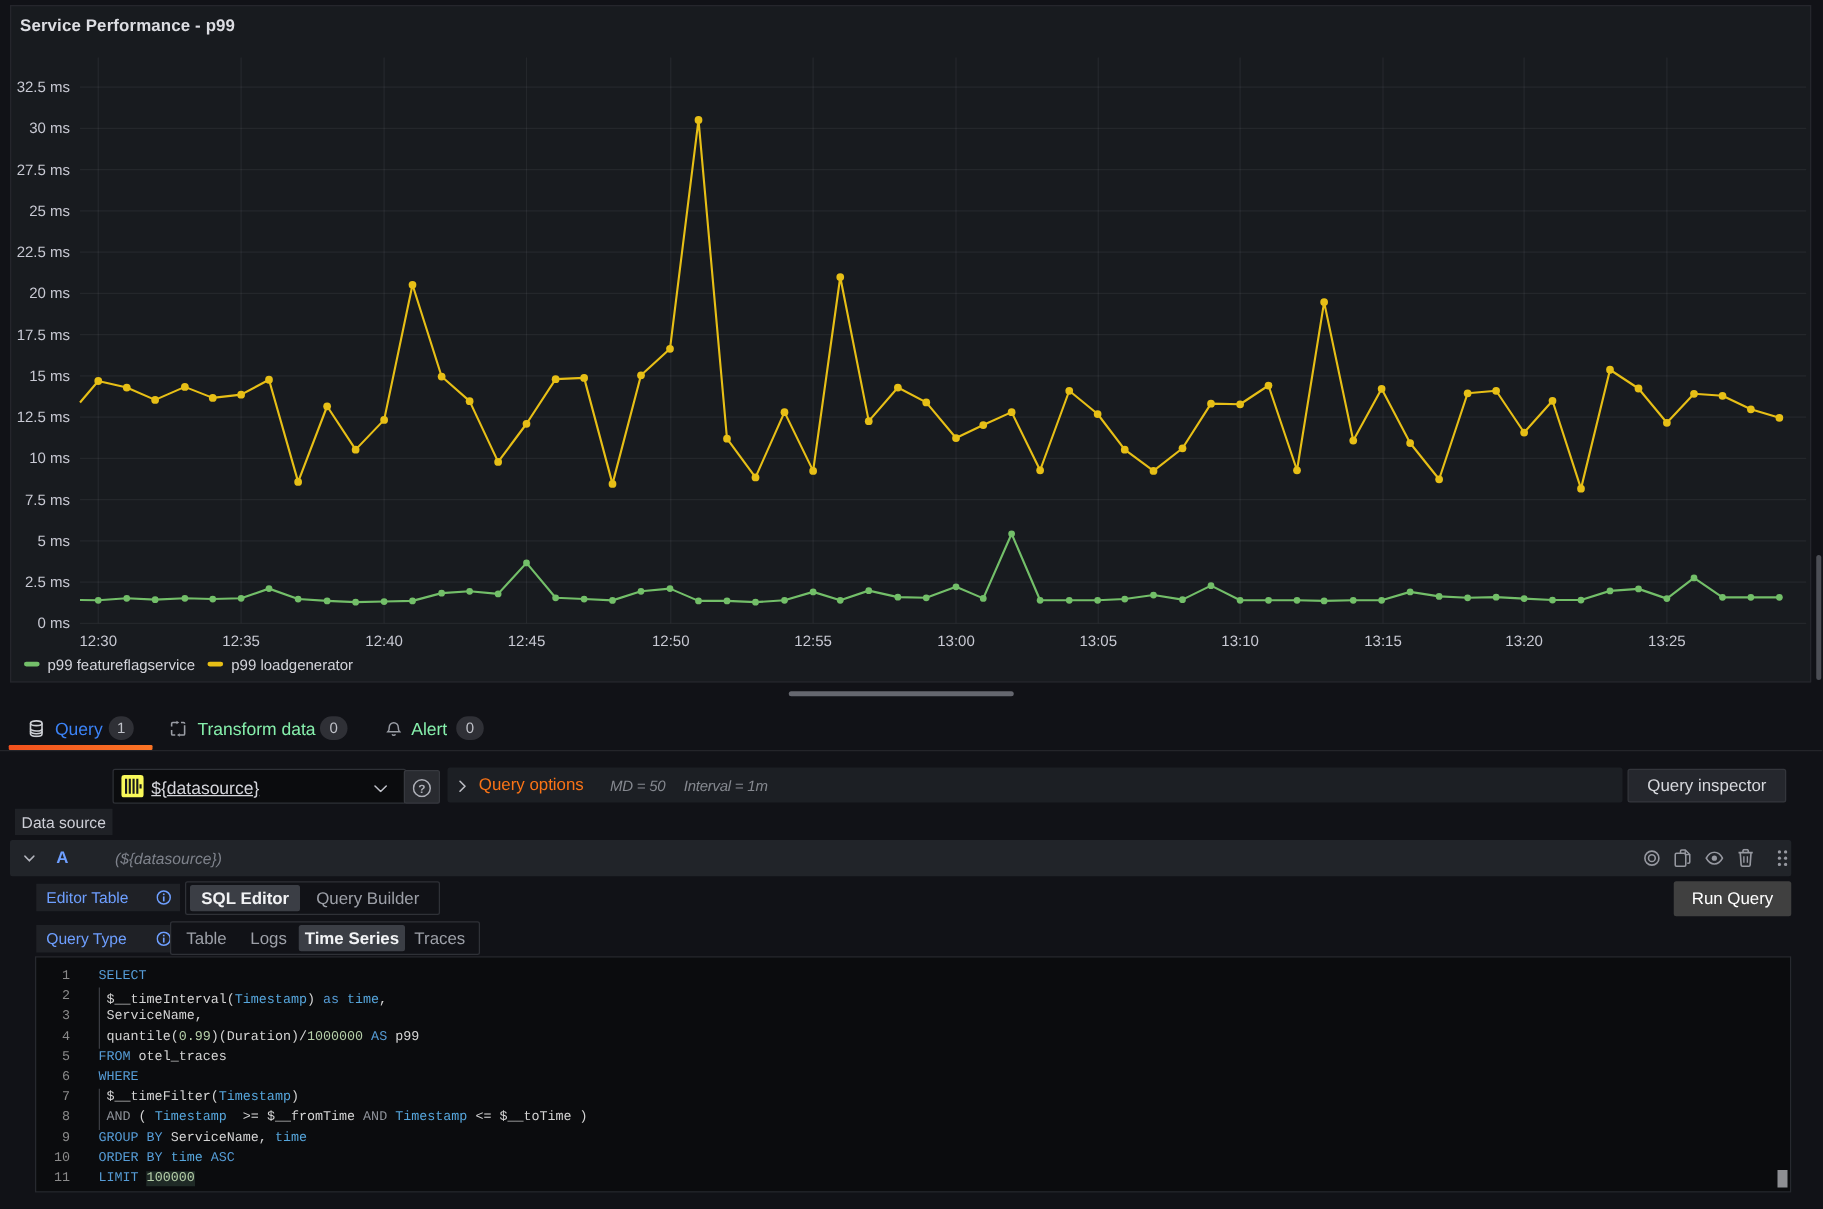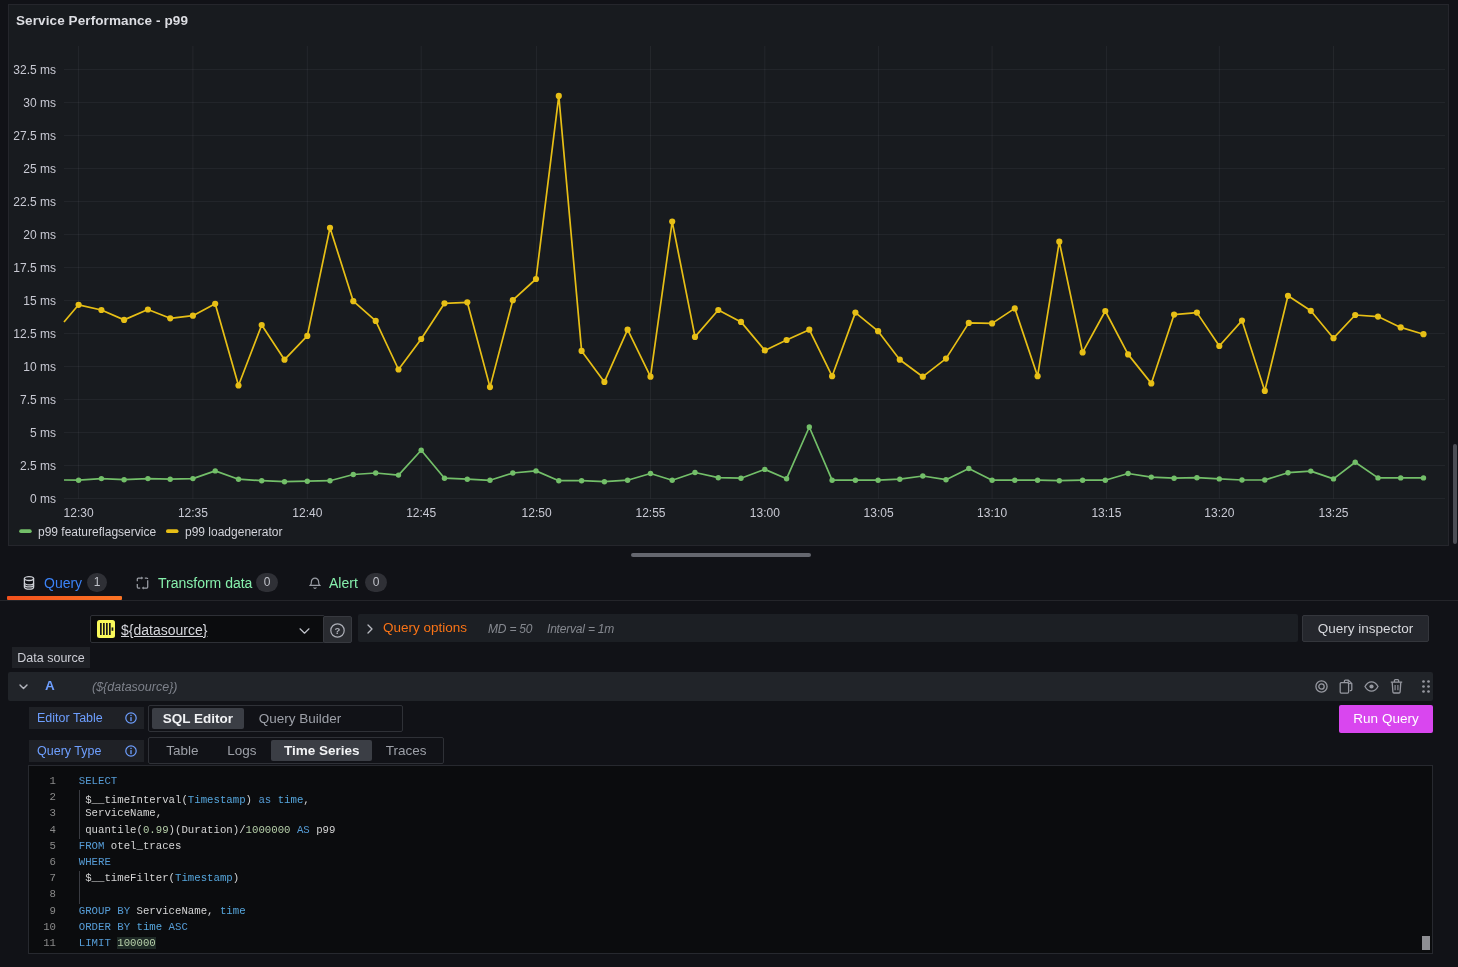--- a/index.html
+++ b/index.html
@@ -45,21 +45,21 @@
   #qds { position:absolute; left:84px; top:7.5px; font-size:12.5px; font-style:italic; color:#7e828b; }
   
   .rowlabel { position:absolute; left:29px; width:115px; height:22px; background:#1f2126;
     display:flex; align-items:center; }
   .rowlabel span { color:#6e9fff; font-size:12.5px; font-weight:500; margin-left:8px; }
   .radiogrp { position:absolute; background:#111217; border:1px solid #2f3137;
     border-radius:2px; display:flex; align-items:center; }
   .ropt { font-size:13.5px; color:#9da0a8; text-align:center; }
   .ropt.active { background:#3b3e45; color:#f1f2f4; font-weight:700; border-radius:2px; }
   #runq { position:absolute; left:1339px; top:705px; width:94px; height:28px;
-    background:#d946ef; border-radius:2px; color:#ffffff; font-size:13.5px; font-weight:500;
+    background:#404040; border-radius:2px; color:#ffffff; font-size:13.5px; font-weight:500;
     text-align:center; line-height:28px; }
   
   #editor { position:absolute; left:28px; top:765px; width:1405px; height:189px;
     background:#0b0c0e; border:1px solid #27292f;
     font-family:"Liberation Mono", monospace; font-size:10.7px; }
   .cl { position:absolute; white-space:pre; line-height:16.2px; }
   .ln { position:absolute; width:27px; text-align:right; color:#8a8a8a; line-height:16.2px; }
   .kw { color:#569cd6; } .idf { color:#56a6dc; } .op { color:#8e9299; }
   .num { color:#b5cea8; } .pln { color:#d4d4d4; }
   .numsel { color:#b5cea8; background:rgba(90,130,110,0.25); }
@@ -361,34 +361,34 @@
 </div>
 
 <div class="rowlabel" style="top:707px">
       <span>Editor Table</span>
   <svg class="ic abs" style="left:96px;top:5px" width="12" height="12" viewBox="0 0 12 12">
     <circle cx="6" cy="6" r="5.2" fill="none" stroke="#6e9fff" stroke-width="1.2"></circle>
     <rect x="5.35" y="5.1" width="1.3" height="4" fill="#6e9fff"></rect>
     <rect x="5.35" y="2.8" width="1.3" height="1.3" fill="#6e9fff"></rect>
   </svg>
 </div>
-<div class="radiogrp" style="left:148px;top:705px;width:255px;height:27px;padding:3px">
+<div class="radiogrp" style="left:148px;top:705px;width:204px;height:27px;padding:3px">
   <div class="ropt active" style="width:92px;height:21px;line-height:21px">SQL Editor</div>
   <div class="ropt" style="width:112px;height:21px;line-height:21px">Query Builder</div>
 </div>
 <div id="runq">Run Query</div>
 <div class="rowlabel" style="top:740px">
       <span>Query Type</span>
   <svg class="ic abs" style="left:96px;top:5px" width="12" height="12" viewBox="0 0 12 12">
     <circle cx="6" cy="6" r="5.2" fill="none" stroke="#6e9fff" stroke-width="1.2"></circle>
     <rect x="5.35" y="5.1" width="1.3" height="4" fill="#6e9fff"></rect>
     <rect x="5.35" y="2.8" width="1.3" height="1.3" fill="#6e9fff"></rect>
   </svg>
 </div>
-<div class="radiogrp" style="left:148px;top:737px;width:296px;height:27px;padding:3px">
+<div class="radiogrp" style="left:136px;top:737px;width:248px;height:27px;padding:3px">
   <div class="ropt" style="width:61px">Table</div>
   <div class="ropt" style="width:59px">Logs</div>
   <div class="ropt active" style="width:102px;height:21px;line-height:21px">Time Series</div>
   <div class="ropt" style="width:68px">Traces</div>
 </div>
 
 <div id="editor">
 <div class="abs" style="left:50.3px;top:24px;width:1px;height:49px;background:#3a3c42"></div>
 <div class="abs" style="left:50.3px;top:105px;width:1px;height:33px;background:#3a3c42"></div>
 <div class="ln" style="top:7.0px">1</div>
@@ -399,20 +399,21 @@
 <div class="cl" style="left:49.8px;top:39.4px"><span class="pln"> ServiceName,</span></div>
 <div class="ln" style="top:55.6px">4</div>
 <div class="cl" style="left:49.8px;top:55.6px"><span class="pln"> quantile(</span><span class="num">0.99</span><span class="pln">)(Duration)/</span><span class="num">1000000</span><span class="pln"> </span><span class="kw">AS</span><span class="pln"> p99</span></div>
 <div class="ln" style="top:71.8px">5</div>
 <div class="cl" style="left:49.8px;top:71.8px"><span class="kw">FROM</span><span class="pln"> otel_traces</span></div>
 <div class="ln" style="top:88.0px">6</div>
 <div class="cl" style="left:49.8px;top:88.0px"><span class="kw">WHERE</span></div>
 <div class="ln" style="top:104.2px">7</div>
 <div class="cl" style="left:49.8px;top:104.2px"><span class="pln"> $__timeFilter(</span><span class="idf">Timestamp</span><span class="pln">)</span></div>
 <div class="ln" style="top:120.4px">8</div>
+<div class="cl" style="left:49.8px;top:120.4px"><span class="pln"> </span><span class="op">AND</span><span class="pln"> ( </span><span class="idf">Timestamp</span><span class="pln">  &gt;= $__fromTime </span><span class="op">AND</span><span class="pln"> </span><span class="idf">Timestamp</span><span class="pln"> &lt;= $__toTime )</span></div>
 <div class="ln" style="top:136.6px">9</div>
 <div class="cl" style="left:49.8px;top:136.6px"><span class="kw">GROUP BY</span><span class="pln"> ServiceName, </span><span class="idf">time</span></div>
 <div class="ln" style="top:152.8px">10</div>
 <div class="cl" style="left:49.8px;top:152.8px"><span class="kw">ORDER BY</span><span class="pln"> </span><span class="idf">time</span><span class="pln"> </span><span class="kw">ASC</span></div>
 <div class="ln" style="top:169.0px">11</div>
 <div class="cl" style="left:49.8px;top:169.0px"><span class="kw">LIMIT</span><span class="pln"> </span><span class="numsel">100000</span></div>
 <div id="ovcursor"></div>
 </div>
 <div id="splitbar"></div>
 <div id="vscroll"></div>

